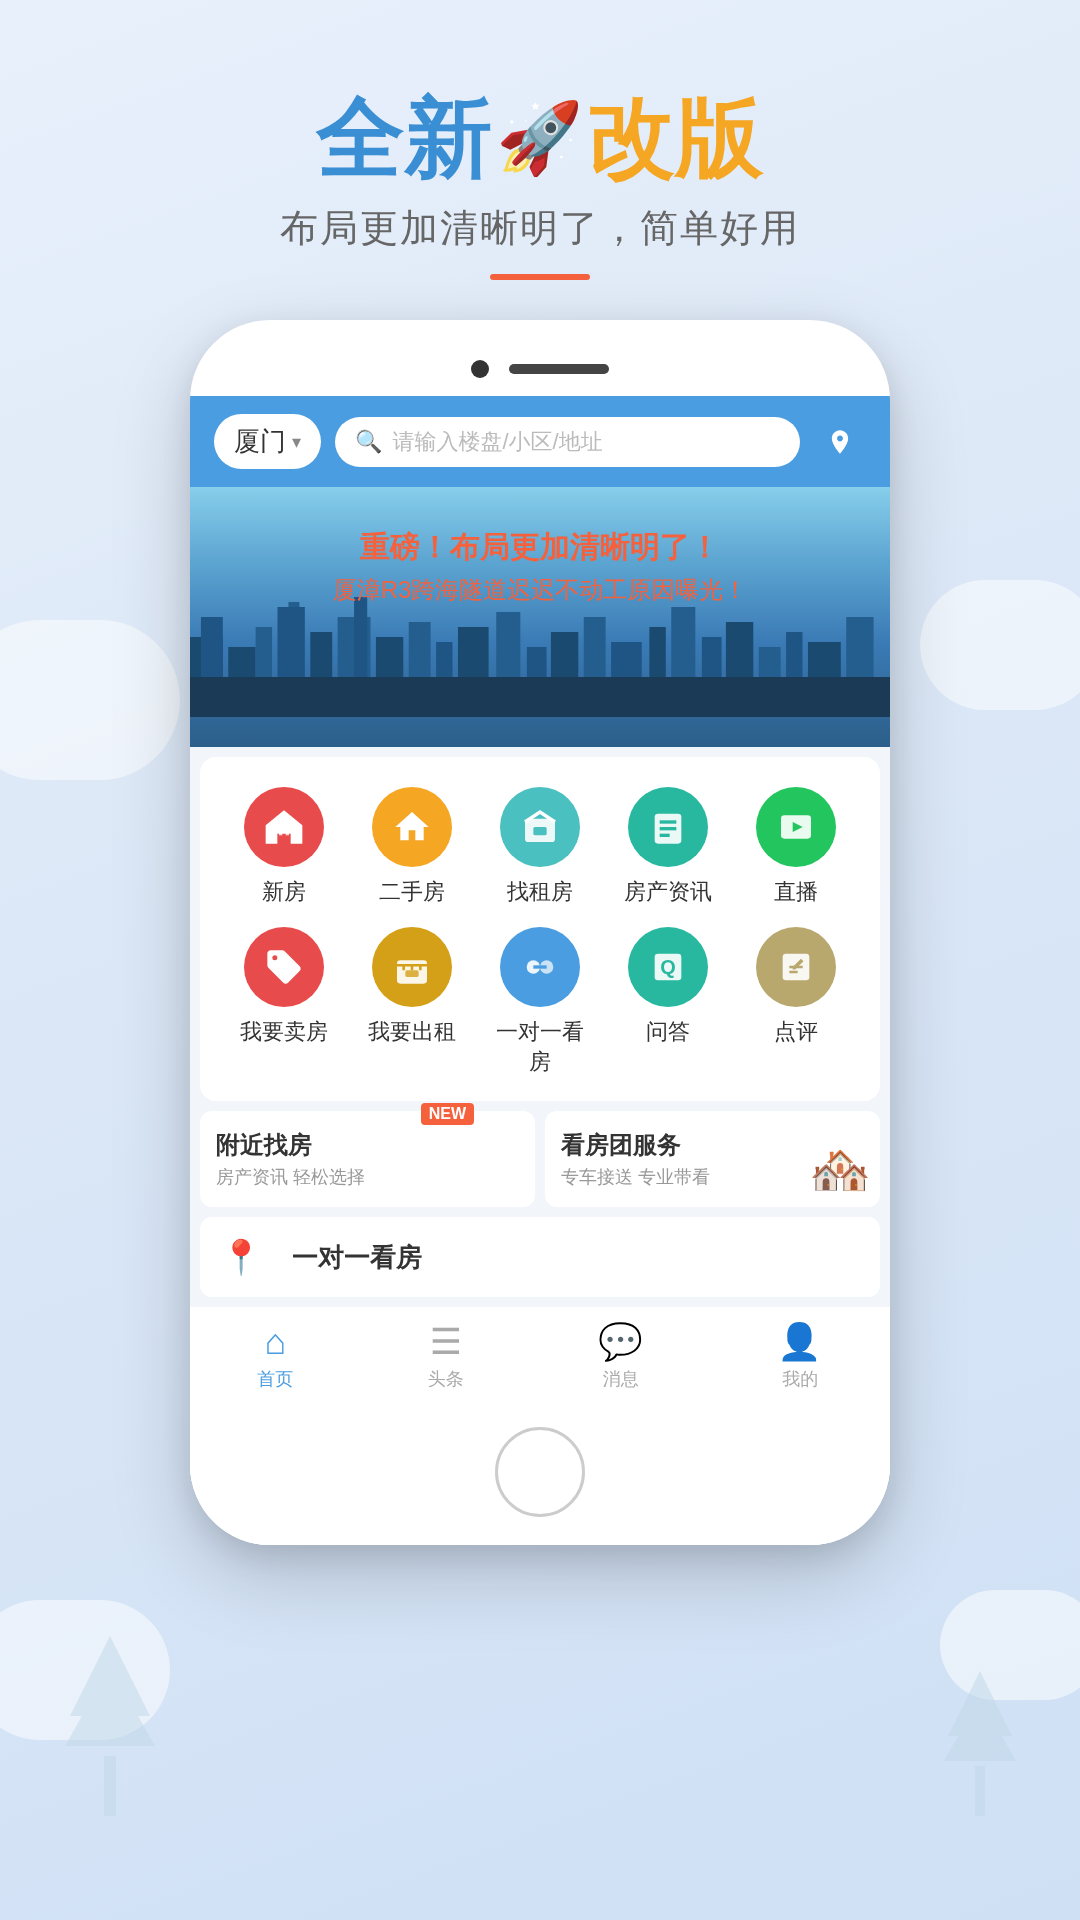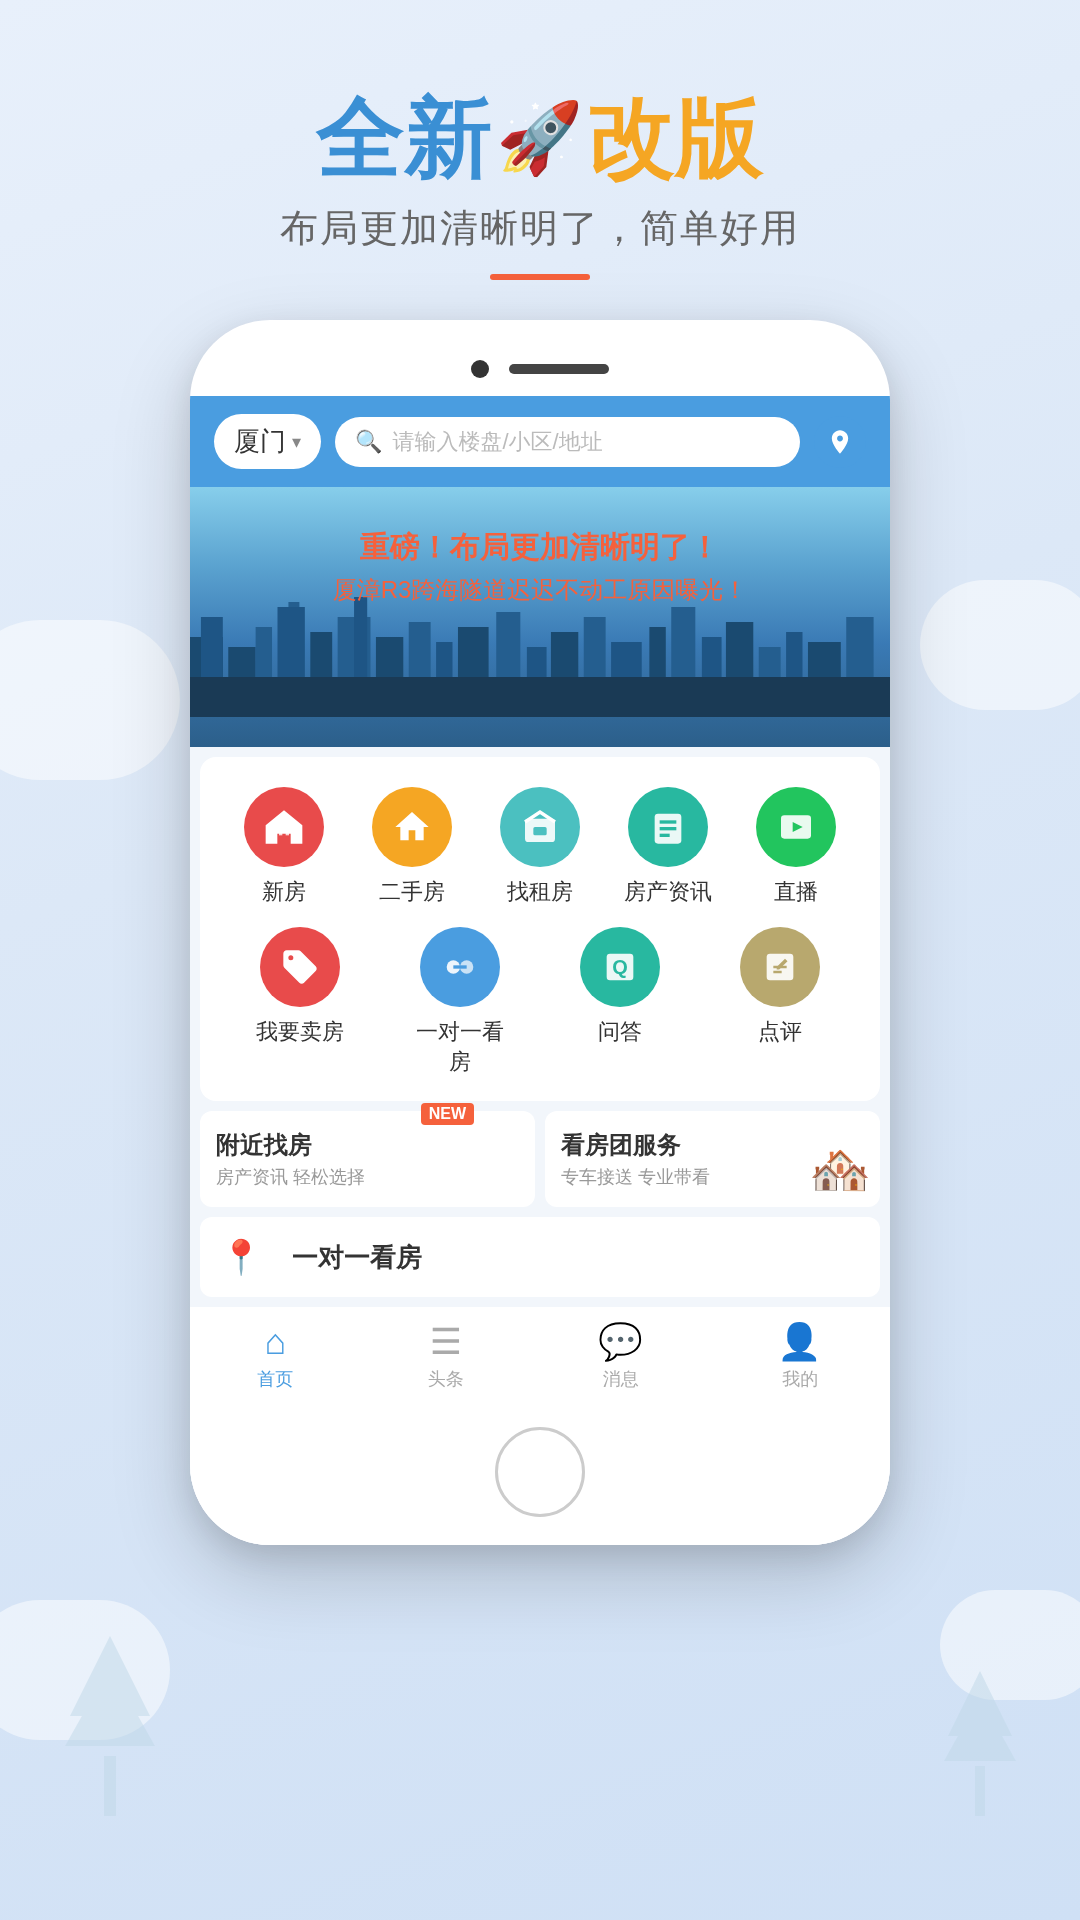--- a/index.html
+++ b/index.html
@@ -530,20 +530,30 @@
           <div class="icon-item">
             <div class="icon-circle ic-red2">
               <svg width="40" height="40" viewBox="0 0 24 24" fill="white">
                 <path d="M21.41 11.58l-9-9C12.05 2.22 11.55 2 11 2H4c-1.1 0-2 .9-2 2v7c0 .55.22 1.05.59 1.42l9 9c.36.36.86.58 1.41.58.55 0 1.05-.22 1.41-.59l7-7c.37-.36.59-.86.59-1.41 0-.55-.23-1.06-.59-1.42z"></path>
                 <circle cx="6.5" cy="6.5" r="1.5" fill="#e84b4b"></circle>
               </svg>
             </div>
             <span class="icon-label">我要卖房</span>
           </div>
           <div class="icon-item">
+            <div class="icon-circle ic-yellow">
+              <svg width="40" height="40" viewBox="0 0 24 24" fill="white">
+                <rect x="3" y="8" width="18" height="14" rx="2" fill="white" opacity="0.9"></rect>
+                <path d="M3 11h18M7 11v3M12 11v3M17 11v3" stroke="#d4a017" stroke-width="1.5"></path>
+                <rect x="8" y="14" width="8" height="4" rx="1" fill="#d4a017" opacity="0.8"></rect>
+              </svg>
+            </div>
+            <span class="icon-label">我要出租</span>
+          </div>
+          <div class="icon-item">
             <div class="icon-circle ic-blue">
               <svg width="40" height="40" viewBox="0 0 24 24" fill="white">
                 <circle cx="8" cy="12" r="4" fill="white" opacity="0.9"></circle>
                 <circle cx="16" cy="12" r="4" fill="white" opacity="0.7"></circle>
                 <line x1="8" y1="12" x2="16" y2="12" stroke="#4a9de0" stroke-width="2"></line>
               </svg>
             </div>
             <span class="icon-label">一对一看房</span>
           </div>
           <div class="icon-item">

